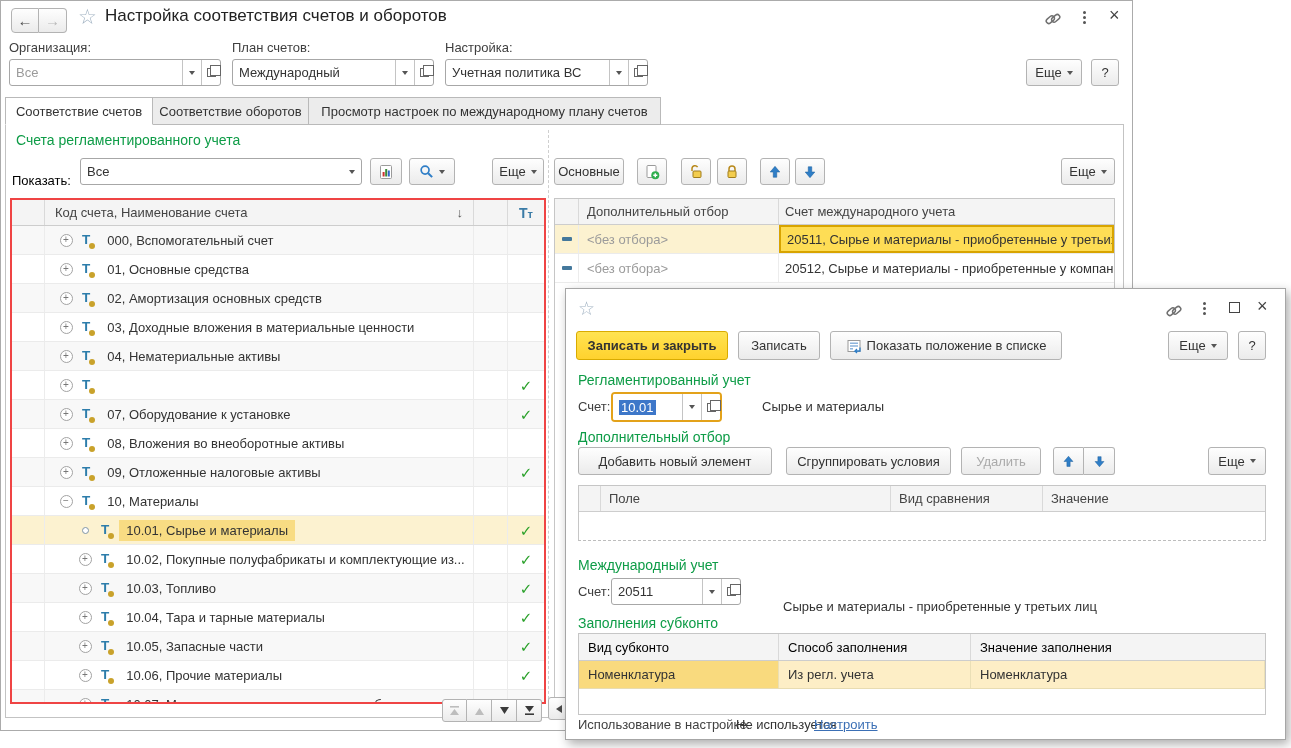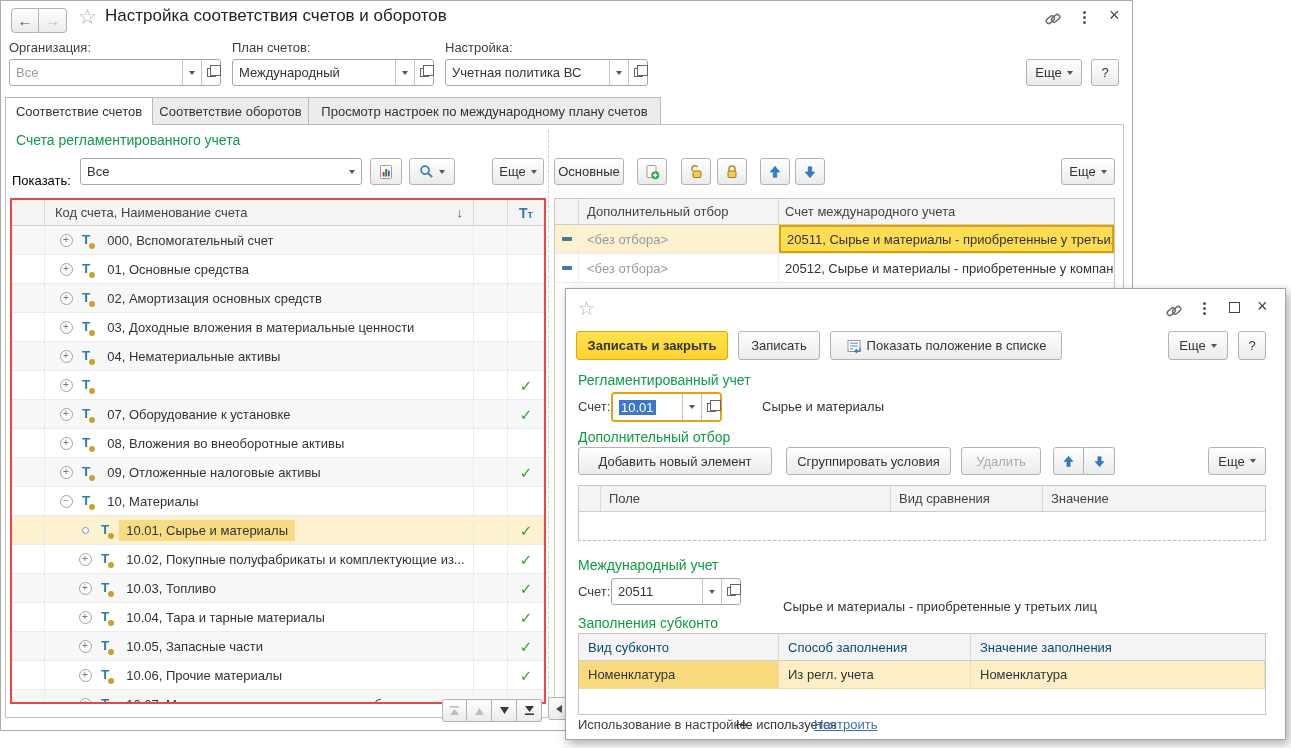--- a/index.html
+++ b/index.html
@@ -151,21 +151,21 @@
 .fhead div:last-child{border-right:none;}
 #filt-body{height:28px;background:#fff;}
 
 #intl-title{left:12px;top:268px;}
 #intl-acc-label{left:12px;top:295px;color:#3f3f3f;}
 #intl-acc-field{left:45px;top:289px;display:flex;}
 #intl-acc-name{left:205px;top:310px;white-space:nowrap;margin-left:12px;}
 
 #sub-title{left:12px;top:326px;}
 #sub-table{left:12px;top:344px;width:688px;border:1px solid #c6c6c6;}
-.shead{display:grid;grid-template-columns:200px 192px 1fr;height:27px;background:#f4f4f4;border-bottom:1px solid #cdcdcd;color:#0c4a6e;}
+.shead{display:grid;grid-template-columns:200px 192px 1fr;height:27px;background:#f4f4f4;border-bottom:1px solid #cdcdcd;color:#000000;}
 .shead div{display:flex;align-items:center;padding:0 9px;border-right:1px solid #d9d9d9;}
 .shead div:last-child{border-right:none;}
 .srow{display:grid;grid-template-columns:200px 192px 1fr;height:28px;background:#fdeec6;border-bottom:1px solid #e8dcb2;cursor:pointer;}
 .srow div{display:flex;align-items:center;padding:0 9px;border-right:1px solid #eadfb6;white-space:nowrap;overflow:hidden;}
 .srow div:first-child{background:#f9da7e;}
 #sub-empty{height:25px;background:#fff;}
 
 #usage-label{left:12px;top:428px;color:#3f3f3f;}
 #usage-value{left:170px;top:428px;}
 #usage-link{left:248px;top:428px;color:#3b6fb5;text-decoration:underline;cursor:pointer;}

